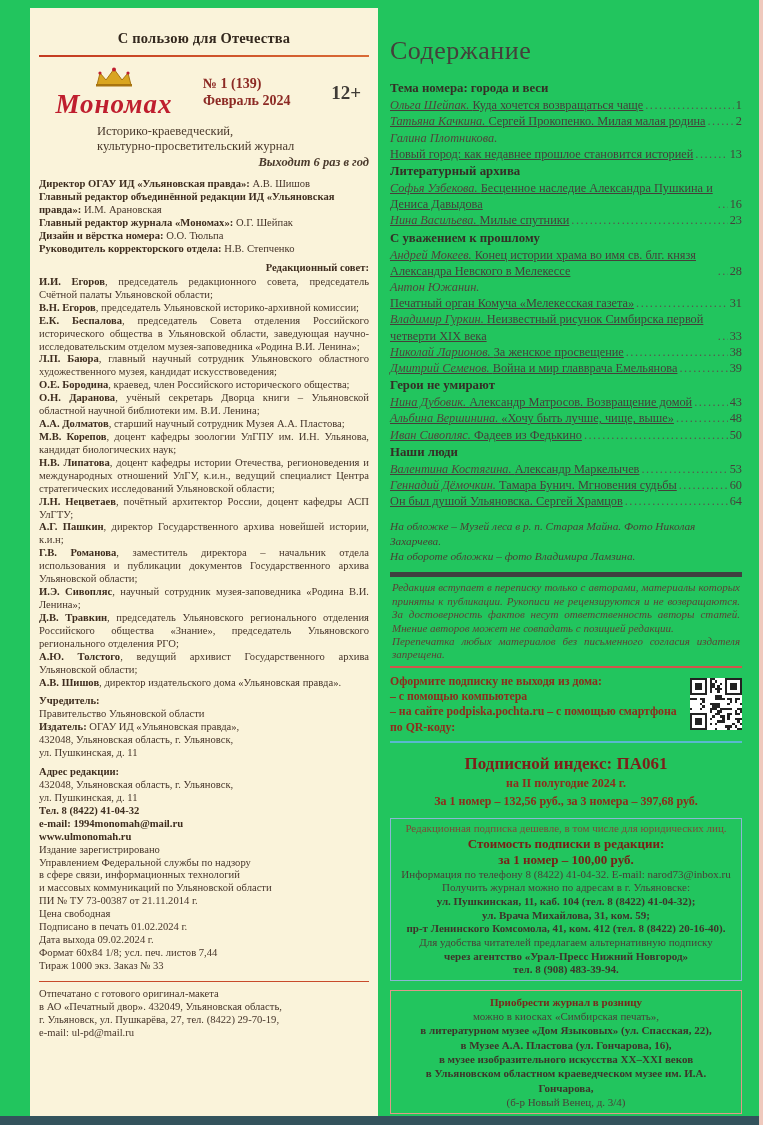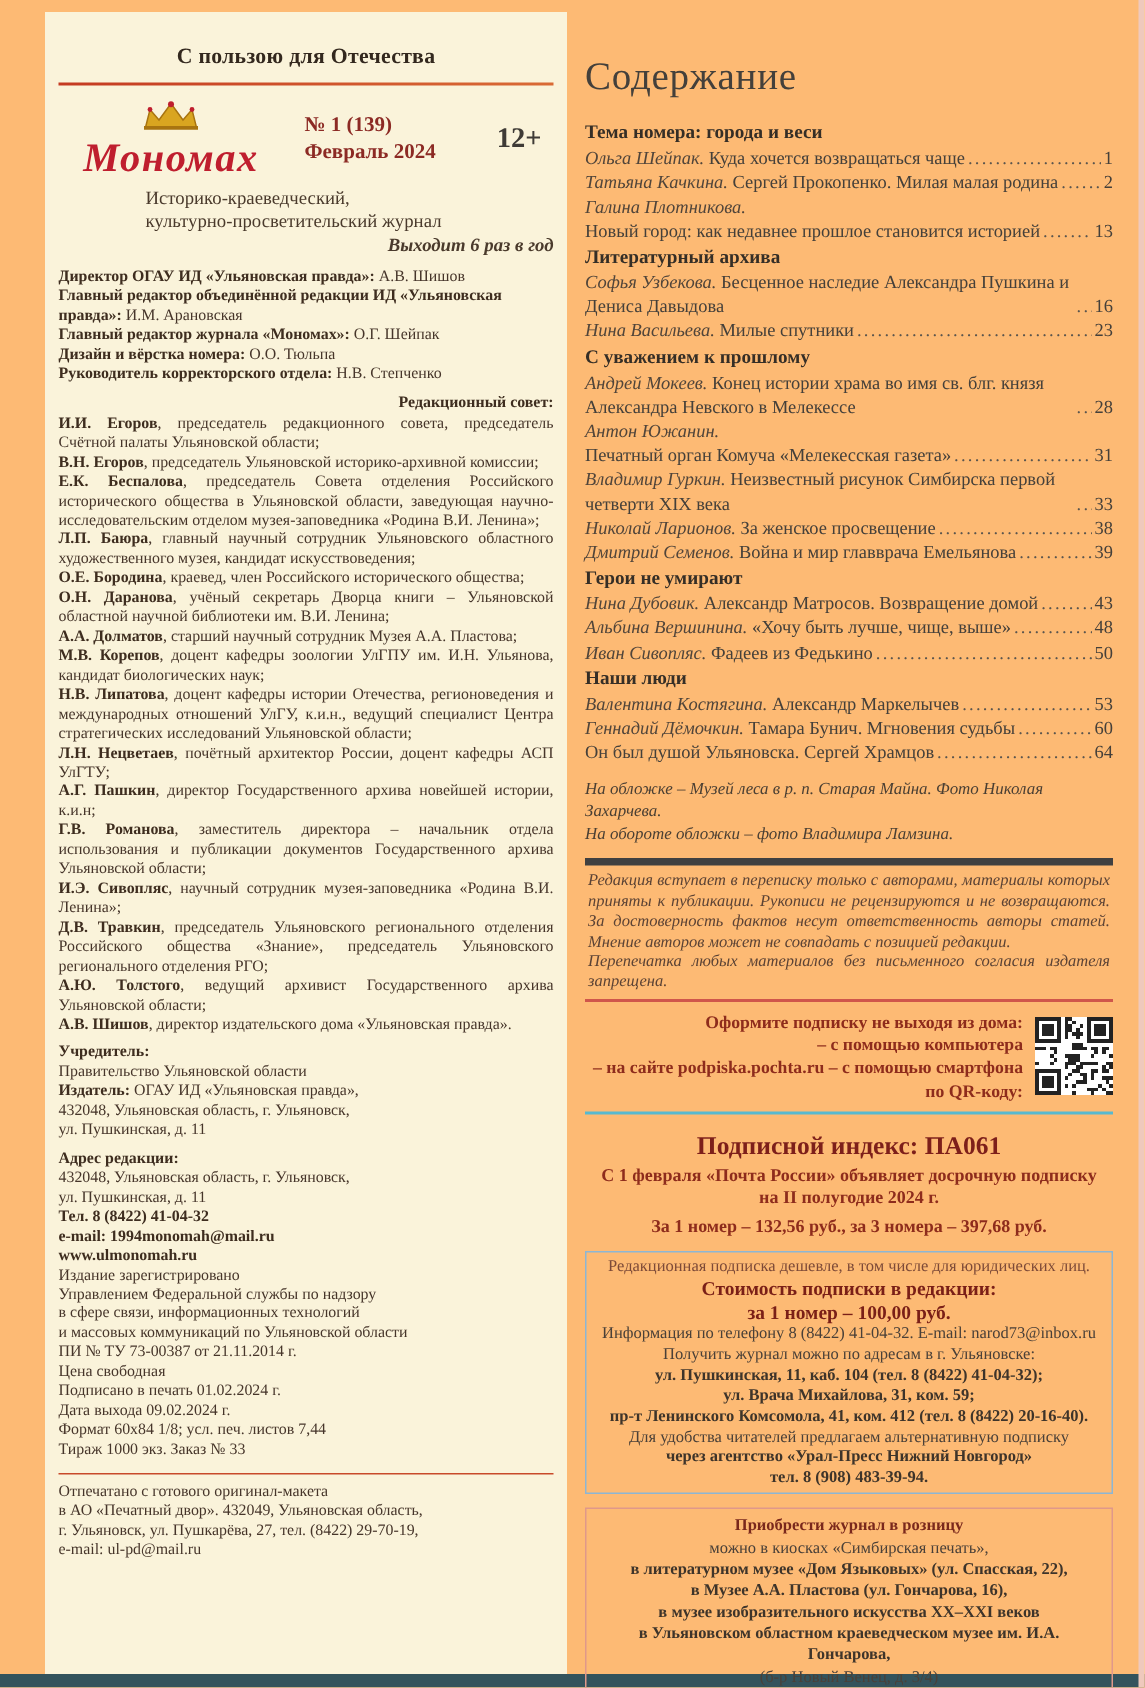--- a/index.html
+++ b/index.html
@@ -1,17 +1,17 @@
 <!DOCTYPE html>
 <html><head>
 <meta charset="utf-8">
 <style>
   html,body{margin:0;padding:0;}
   body{font-family:"Liberation Serif","DejaVu Serif",serif;background:#ffffff;}
-  #page{position:relative;width:763px;height:1125px;background:#fdba74;overflow:hidden;}
+  #page{position:relative;width:763px;height:1125px;background:#22c55e;overflow:hidden;}
   #bottom-edge{position:absolute;left:0;bottom:0;width:100%;height:9px;background:#33535c;}
   #right-edge{position:absolute;right:0;top:0;width:4px;height:100%;background:#efc9bd;}
 
   
   #leftcol{position:absolute;left:30px;top:8px;width:348px;bottom:9px;background:#faf3da;
            color:#46352a;font-size:10.6px;line-height:1.22;padding:0;}
   .lc-inner{padding:14px 9px 0 9px;}
   .tagline{font-weight:bold;font-size:14.5px;color:#33281e;text-align:center;letter-spacing:.2px;margin-top:8px;}
   .redrule{height:2px;background:linear-gradient(90deg,#c43a21,#d96a35);margin:7px 0 10px 0;}
   .logo-row{display:flex;align-items:center;margin:2px 0 6px 0;}
@@ -30,32 +30,32 @@
   .blockp{margin:6px 0 0 0;}
   .blockp b{color:#3e2d1f;}
   .boldline{font-weight:bold;color:#3e2d1f;}
   .rule2{height:1.5px;background:#c84a2a;margin:8px 0 6px 0;}
 
   
   #rightcol{position:absolute;left:390px;top:30px;width:352px;color:#45403a;font-size:12.3px;line-height:1.32;}
   .toc-title{font-size:26px;color:#44403b;margin:4px 0 12px 0;font-weight:400;letter-spacing:.5px;}
   .toc-h{font-weight:bold;color:#352e26;font-size:12.8px;margin-top:1px;}
   .trow{display:flex;align-items:flex-end;}
-  .ttxt{flex:0 1 auto;}
+  .ttxt{flex:0 1 auto;text-decoration:underline;}
   .ttxt i{color:#51453a;}
   .toc-a{font-style:italic;color:#51453a;}
   .dots{flex:1 1 8px;overflow:hidden;white-space:nowrap;color:#5a554e;min-width:10px;margin:0 2px;}
   .dots::before{content:"......................................................................................................";letter-spacing:1.5px;}
   .tpg{flex:0 0 auto;text-align:right;}
   .covernotes{font-style:italic;font-size:11.3px;color:#4a3f33;margin-top:10px;line-height:1.3;}
   .disclaimer{border-top:5px solid #404040;border-bottom:2px solid #d0564b;margin-top:9px;padding:4px 2px;
               font-style:italic;font-size:11px;color:#5c4335;line-height:1.22;}
   .disclaimer div{text-align:justify;}
   .subscribe{display:flex;align-items:center;border-bottom:2px solid #58b9cf;padding:6px 0 6px 0;}
-  .subscribe-lines{flex:1;font-weight:bold;color:#8e2c1c;font-size:11.8px;line-height:1.3;text-align:right;}
+  .subscribe-lines{flex:1;font-weight:bold;color:#8e2c1c;font-size:11.8px;line-height:1.3;}
   .qr-small{width:52px;height:52px;margin-left:8px;}
   .postal{text-align:center;margin-top:10px;color:#8e2c1c;}
   .postal-index{font-weight:bold;font-size:17px;color:#7d1f1a;}
   .postal-l{font-weight:bold;font-size:12px;line-height:1.3;}
   .postal-l4{font-weight:bold;font-size:12px;margin-top:3px;}
   .boxb{border:1.5px solid #8cb6d4;margin-top:8px;padding:3px 6px;text-align:center;font-size:11px;line-height:1.24;}
   .boxr{border:1.5px solid #e0988a;margin-top:9px;padding:4px 6px;text-align:center;font-size:11px;line-height:1.3;}
   .ln-r{color:#4a4038;}
   .ln-m{color:#7d4a38;}
   .ln-b{font-weight:bold;color:#3e342a;}
@@ -387,21 +387,20 @@
           <rect x="15" y="1" width="5" height="5" fill="#fff"></rect>
           <rect x="16" y="2" width="3" height="3" fill="#222"></rect>
           <rect x="0" y="14" width="7" height="7" fill="#222"></rect>
           <rect x="1" y="15" width="5" height="5" fill="#fff"></rect>
           <rect x="2" y="16" width="3" height="3" fill="#222"></rect>
         </svg>
     </div>
 
     <div class="postal">
       <div class="postal-index">Подписной индекс: ПА061</div>
-      <div class="postal-l">С 1 февраля «Почта России» объявляет досрочную подписку</div>
       <div class="postal-l">на II полугодие 2024 г.</div>
       <div class="postal-l4">За 1 номер – 132,56 руб., за 3 номера – 397,68 руб.</div>
     </div>
 
     <div class="boxb">
         <div class="ln-m">Редакционная подписка дешевле, в том числе для юридических лиц.</div>
         <div class="ln-R">Стоимость подписки в редакции:</div>
         <div class="ln-R">за 1 номер – 100,00 руб.</div>
         <div class="ln-r">Информация по телефону 8 (8422) 41-04-32. E-mail: narod73@inbox.ru</div>
         <div class="ln-r">Получить журнал можно по адресам в г. Ульяновске:</div>

